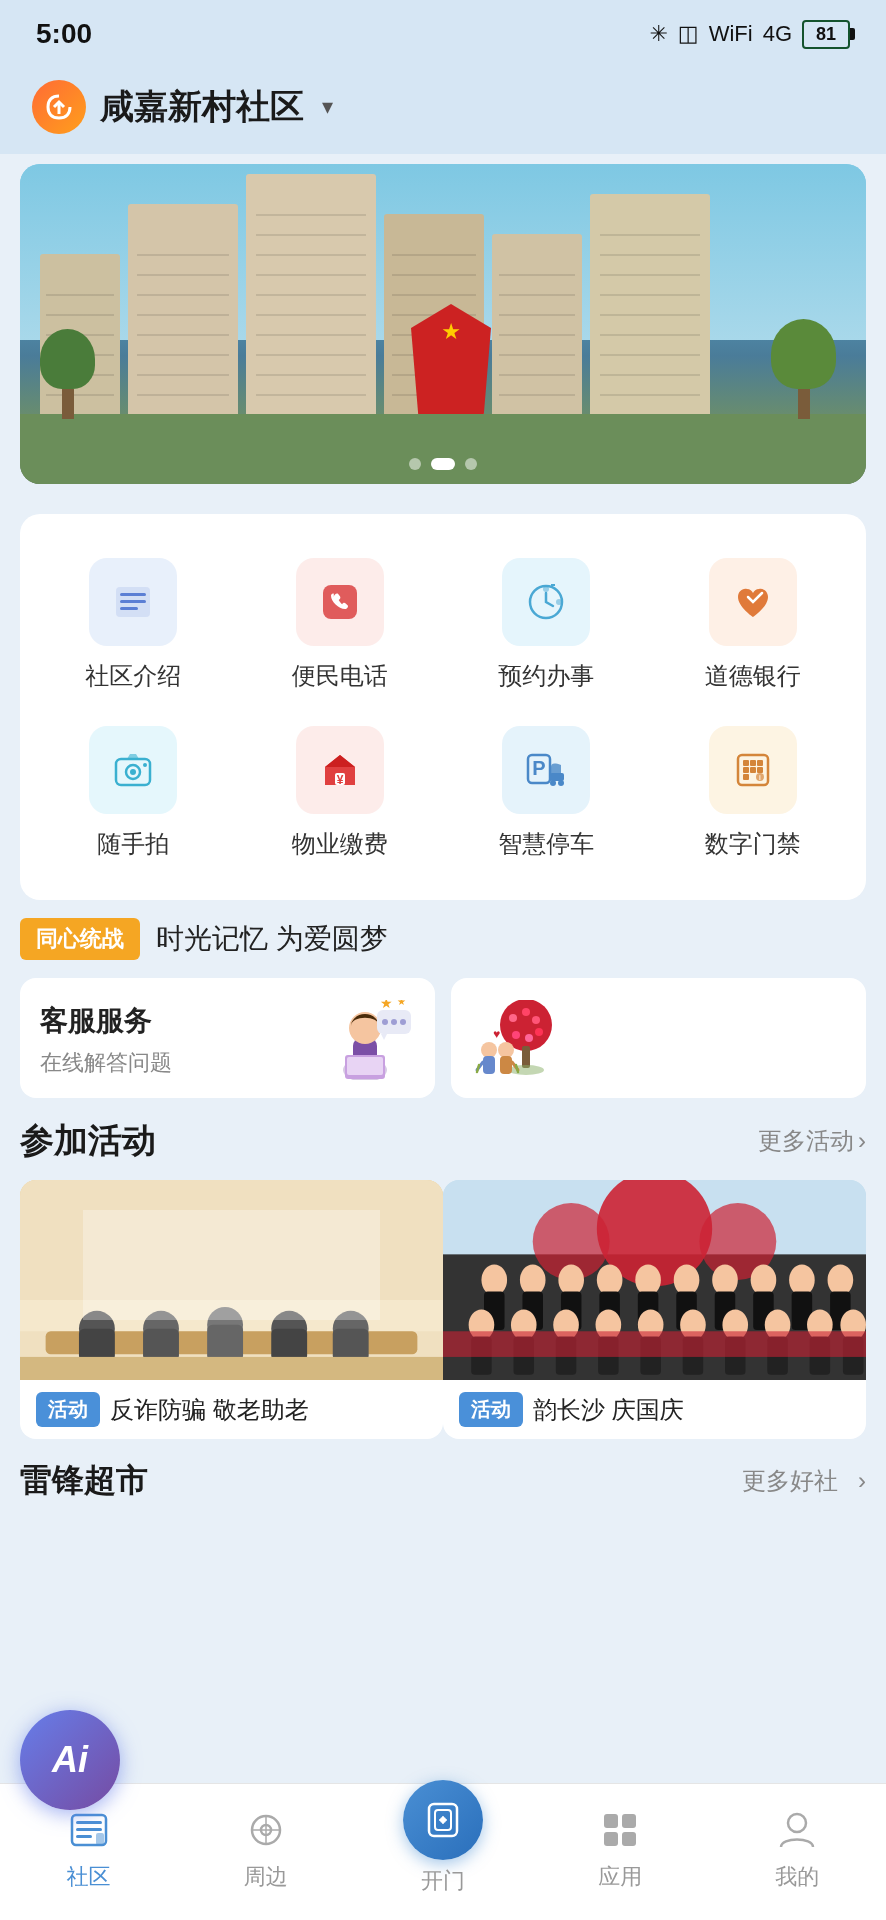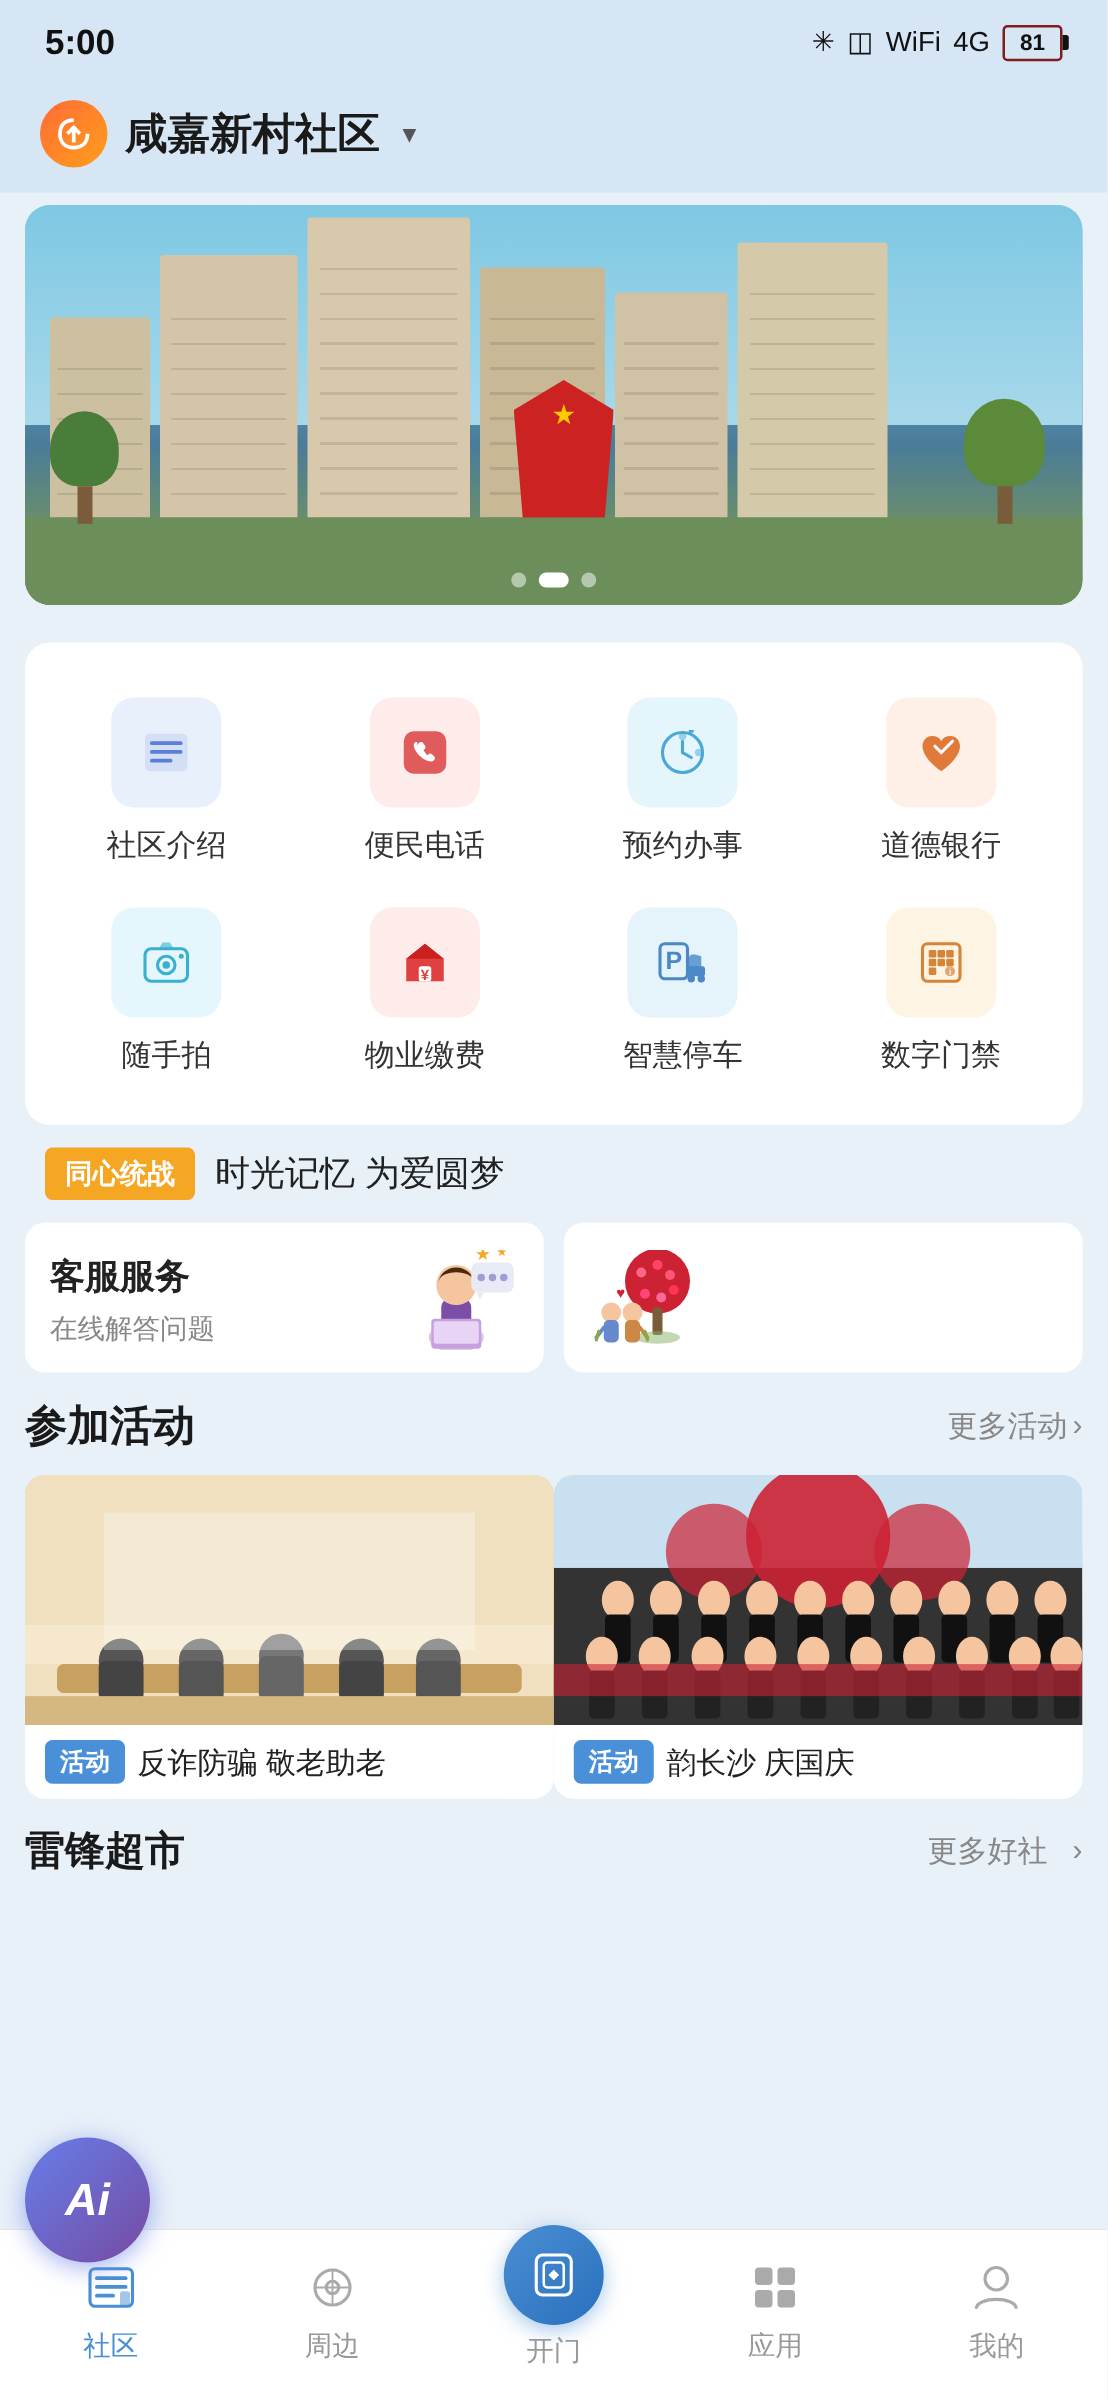--- a/index.html
+++ b/index.html
@@ -31,21 +31,21 @@
       display: flex;
       align-items: center;
       gap: 10px;
       font-size: 22px;
       color: #111;
     }
     .battery-box {
       display: inline-flex;
       align-items: center;
       justify-content: center;
-      border: 2px solid #7f1d1d;
+      border: 2px solid #14532d;
       border-radius: 4px;
       padding: 2px 6px;
       font-size: 18px;
       font-weight: 700;
       position: relative;
       min-width: 48px;
     }
     .battery-box::after {
       content: '';
       position: absolute;
@@ -246,21 +246,21 @@
     .icon-red { background: #fdecea; color: #e05c5c; }
     .icon-lightblue { background: #e5f5fc; color: #4aa8d4; }
     .icon-orange { background: #fef0e6; color: #e07a3a; }
     .icon-cyan { background: #e5f7fc; color: #3ab0d0; }
     .icon-redhome { background: #fdecea; color: #e04040; }
     .icon-parkingorange { background: #e5f3fb; color: #4a88c8; }
     .icon-yellowdoor { background: #fdf4e3; color: #d4853a; }
 
     
     .tongxin-section {
-      margin: 18px 36px;
+      margin: 18px 20px;
       display: flex;
       align-items: center;
       gap: 16px;
     }
     .tongxin-badge {
       background: #f5a623;
       color: white;
       font-size: 22px;
       font-weight: 700;
       padding: 6px 16px;

